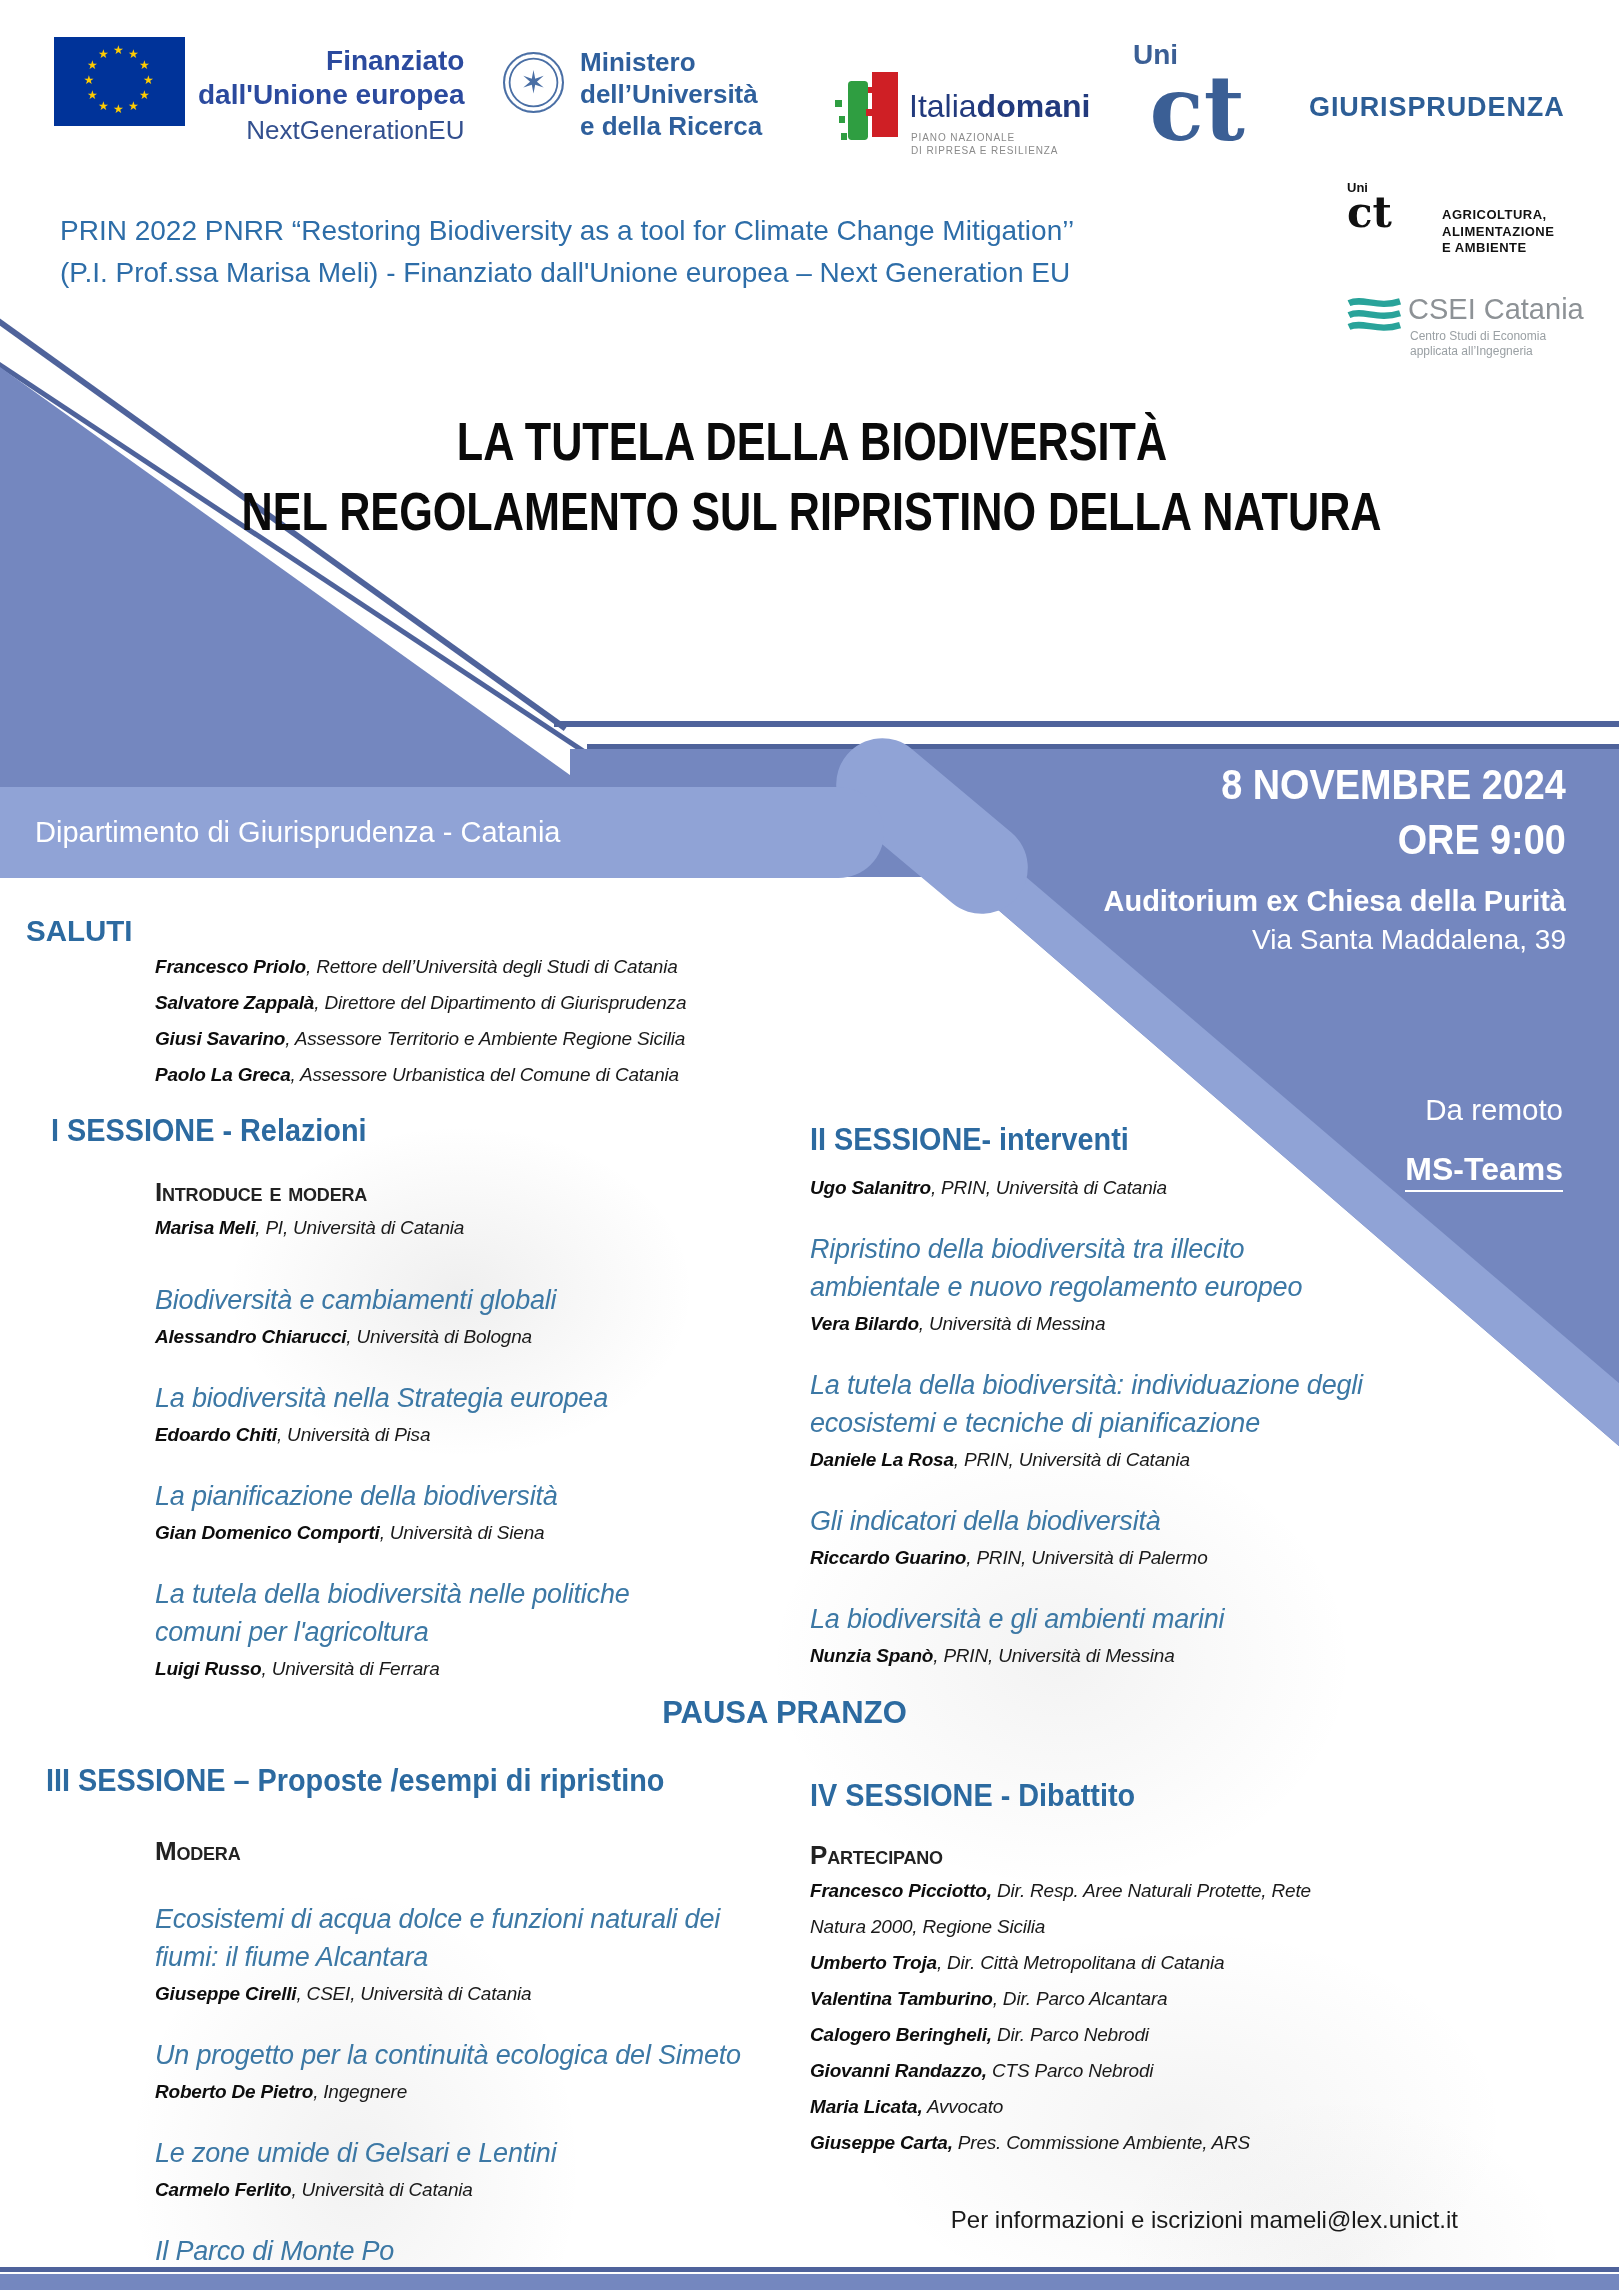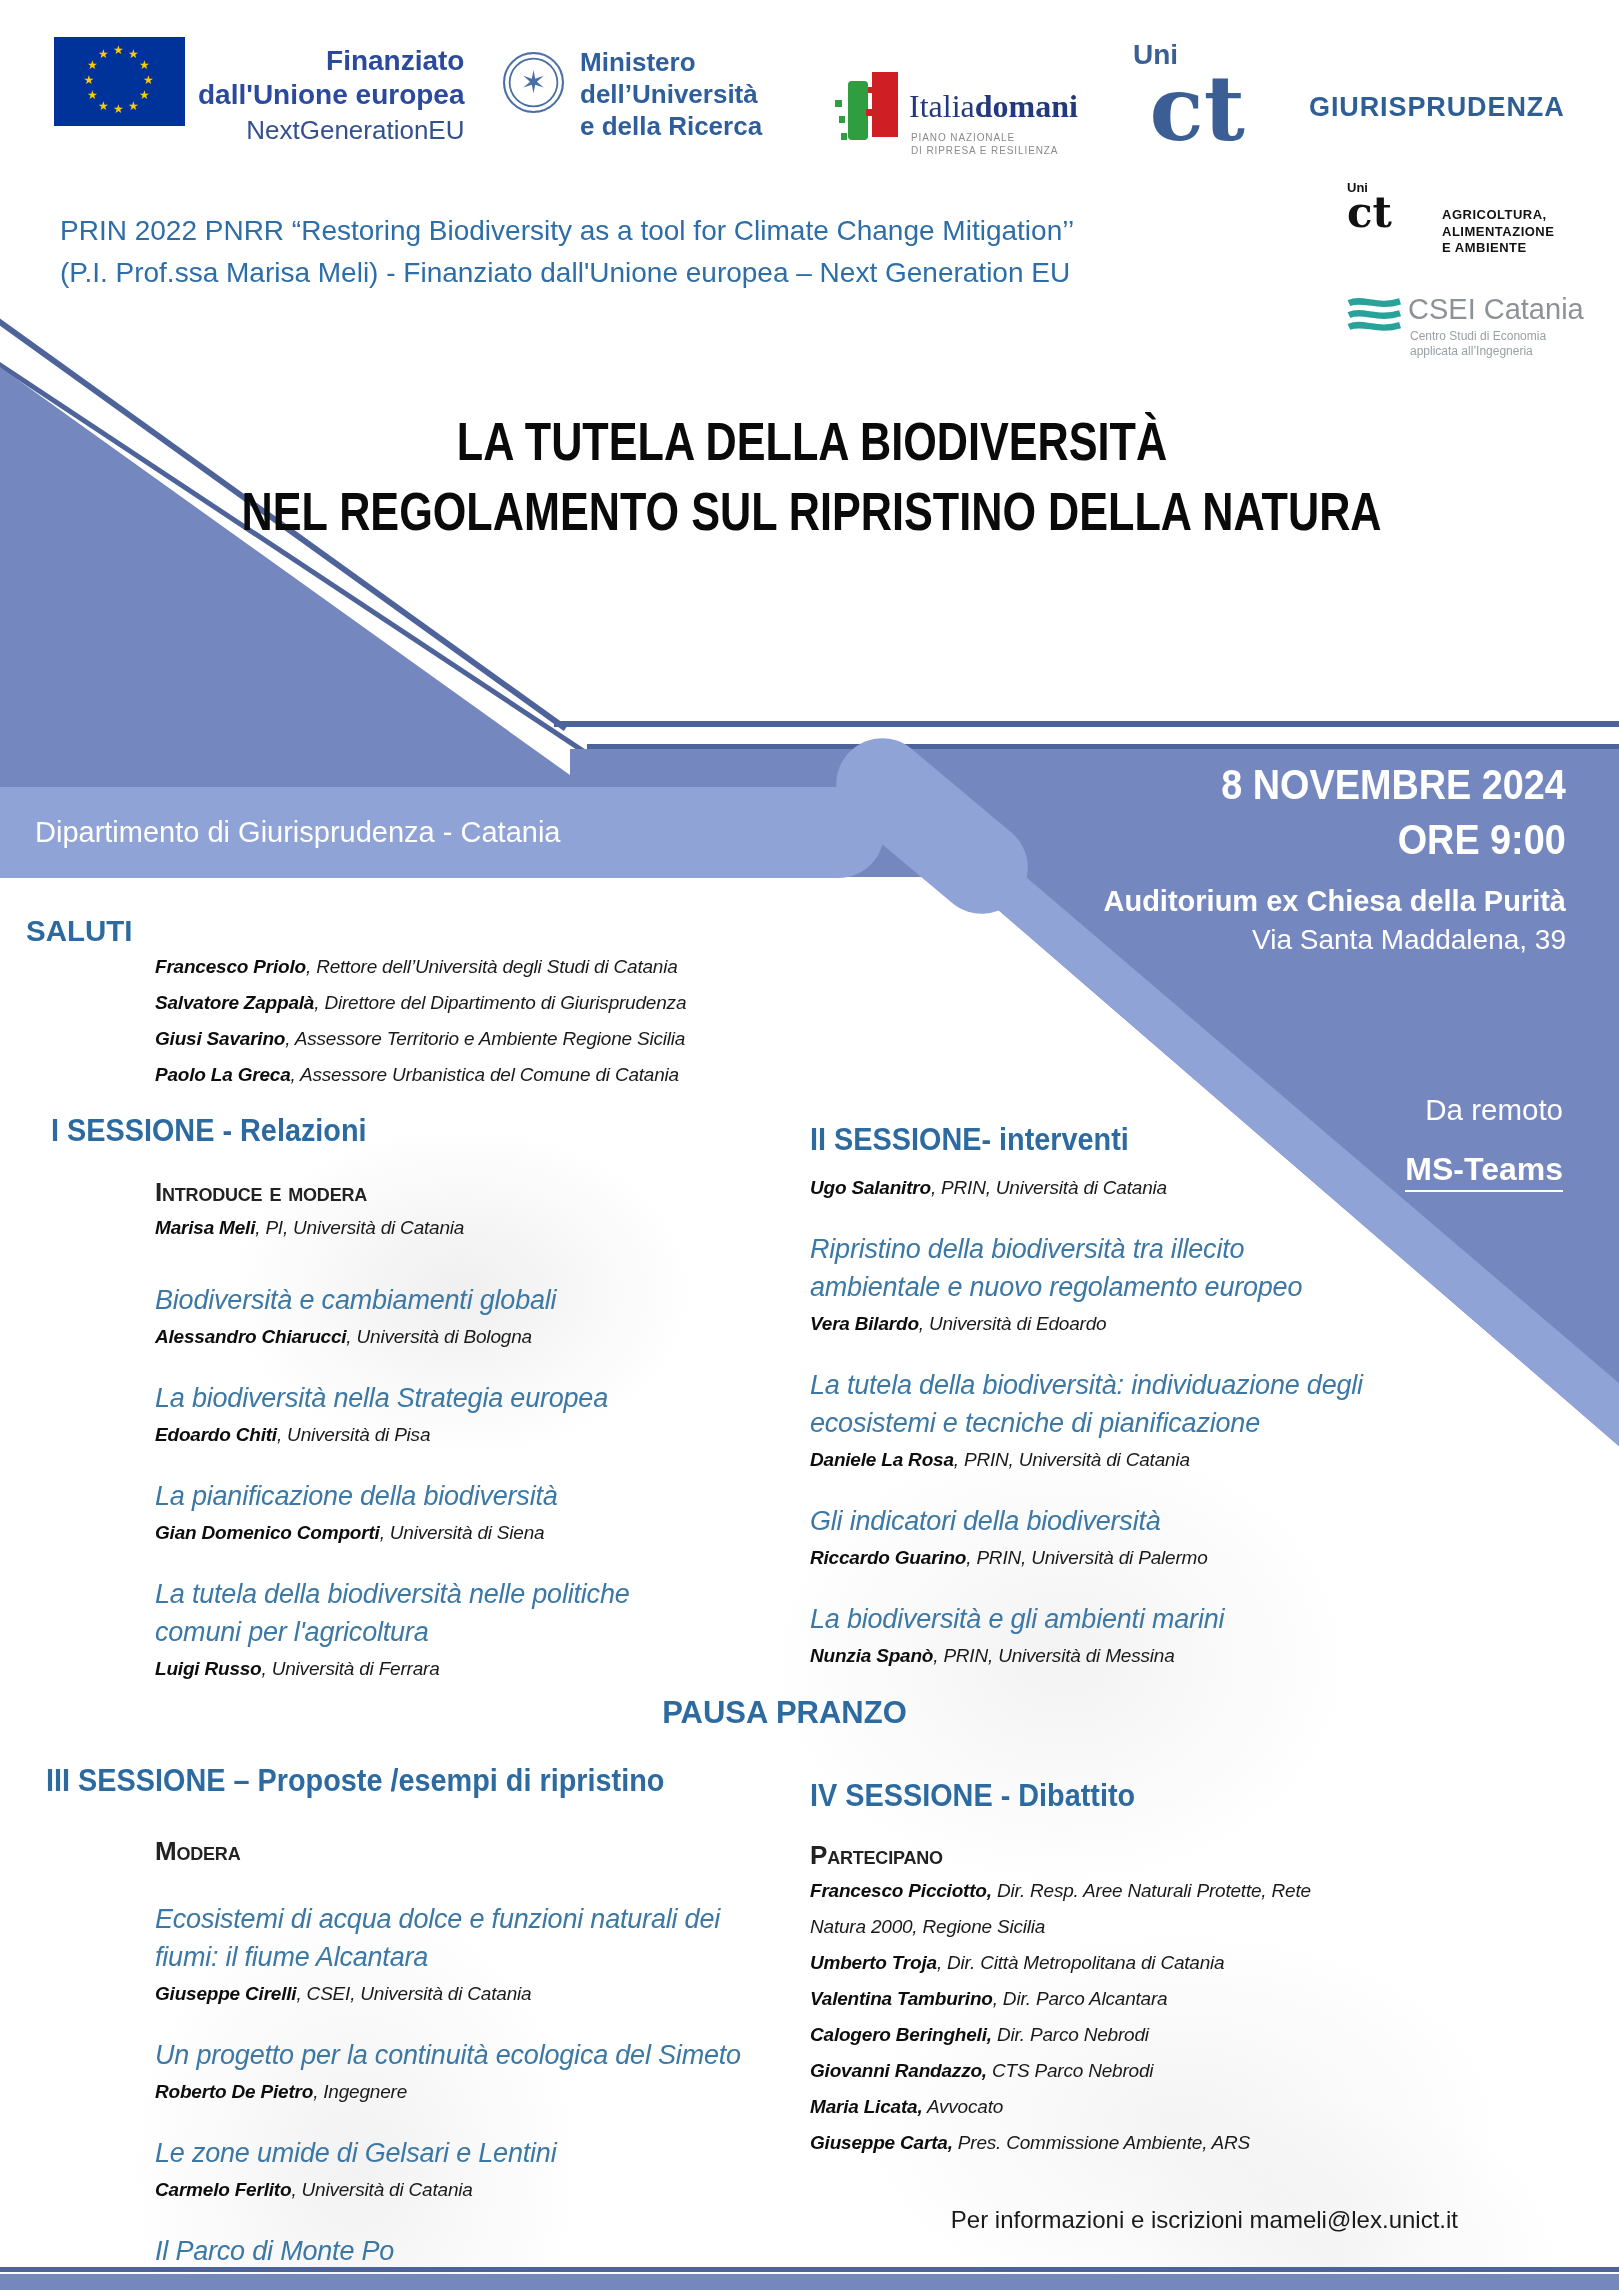--- a/index.html
+++ b/index.html
@@ -59,21 +59,21 @@
   .eu-text .l3{font-weight:400;font-size:26px;line-height:37px;color:#33508f;}
   .min-emblem{left:503px;top:52px;width:61px;height:61px;border:2.8px solid #4a6fa5;border-radius:50%;
     z-index:4;display:flex;align-items:center;justify-content:center;color:#4a6fa5;font-size:31px;
     box-shadow:inset 0 0 0 3.7px #fff, inset 0 0 0 5.5px #4a6fa5;}
   .min-text{left:580px;top:46px;color:#2e5f9c;font-weight:700;font-size:26px;line-height:32px;}
   .it-icon{left:835px;top:72px;width:65px;height:81px;z-index:4;}
   .it-green{position:absolute;left:13px;top:9.2px;width:20px;height:59px;background:#2f9e41;border-radius:3.7px;}
   .it-red{position:absolute;left:37px;top:0;width:26px;height:65px;background:#cf1f25;}
   .it-dot{position:absolute;background:#2f9e41;width:6.5px;height:6.5px;}
   .it-dot.r{background:#cf1f25;}
-  .it-text{left:909px;top:88px;z-index:4;font-family:Liberation Serif, serif;font-size:32px;color:#223a7d;}
+  .it-text{left:909px;top:88px;z-index:4;font-family:Liberation Sans, sans-serif;font-size:32px;color:#223a7d;}
   .it-text b{font-weight:700;}
   .it-sub{left:911px;top:131px;z-index:4;font-size:10px;letter-spacing:0.9px;color:#8a8a8a;line-height:13px;}
   .unict-big{left:1133px;top:41px;z-index:4;color:#3b5f95;}
   .unict-big .uni{font-weight:700;font-size:28px;line-height:28px;}
   .unict-big .ct{font-family:"DejaVu Serif",serif;font-weight:700;font-size:89px;line-height:79px;margin-left:16.6px;}
   .giuris{left:1309px;top:92px;z-index:4;font-weight:700;font-size:27px;letter-spacing:0.9px;color:#2d5e96;}
   .prin{left:60px;top:210px;z-index:4;color:var(--steel);font-size:28px;line-height:42px;}
   .unict-small{left:1347px;top:181px;z-index:4;color:#111;}
   .unict-small .uni{font-weight:700;font-size:13px;line-height:13px;}
   .unict-small .ct{font-family:"DejaVu Serif",serif;font-weight:700;font-size:42px;line-height:37px;}
@@ -255,21 +255,21 @@
 </div>
 
 <div class="abs sec-head" style="left:810px;top:1122px"><span class="cnd-l">II SESSIONE- interventi</span></div>
 <div class="abs col" style="left:810px;top:1170px;width:554px">
   <div class="talk" style="margin-top:0">
     <div class="person"><b>Ugo Salanitro</b><span>, PRIN, Università di Catania</span></div>
   </div>
   <div class="talk">
     <div class="talk-title">Ripristino della biodiversità tra illecito
 ambientale e nuovo regolamento europeo</div>
-    <div class="person"><b>Vera Bilardo</b><span>, Università di Edoardo</span></div>
+    <div class="person"><b>Vera Bilardo</b><span>, Università di Messina</span></div>
   </div>
   <div class="talk">
     <div class="talk-title">La tutela della biodiversità: individuazione degli
 ecosistemi e tecniche di pianificazione</div>
     <div class="person"><b>Daniele La Rosa</b><span>, PRIN, Università di Catania</span></div>
   </div>
   <div class="talk">
     <div class="talk-title">Gli indicatori della biodiversità</div>
     <div class="person"><b>Riccardo Guarino</b><span>, PRIN, Università di Palermo</span></div>
   </div>

